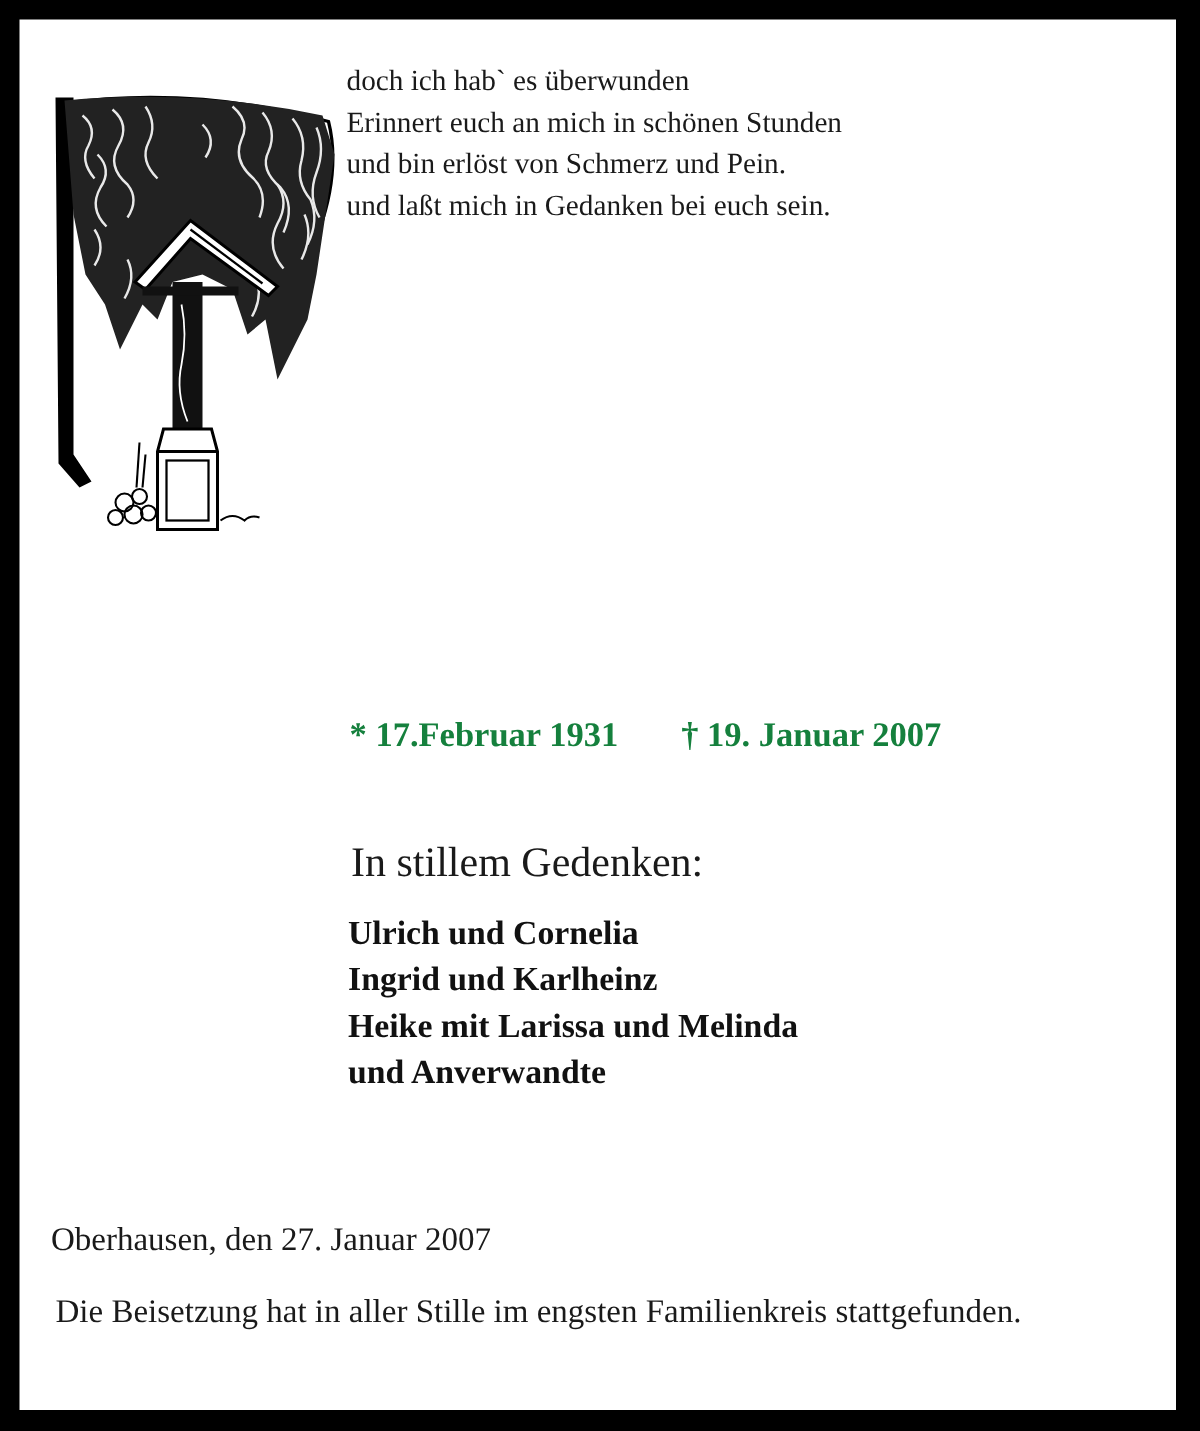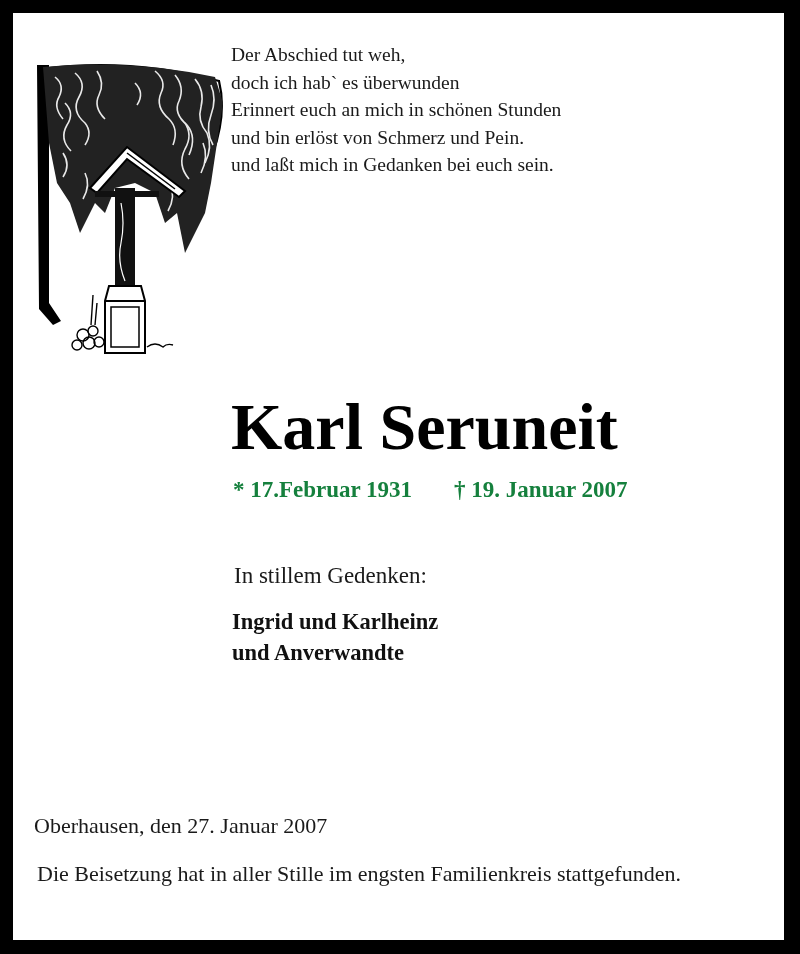--- a/index.html
+++ b/index.html
@@ -55,21 +55,21 @@
       font-size: 23px;
       font-weight: bold;
       line-height: 30px;
       white-space: nowrap;
       color: #15803d;
     }
     .dates .death { margin-left: 42px; }
     .remembrance {
       position: absolute;
       left: 221px; top: 548px;
-      font-size: 23px;
+      font-size: 28px;
       line-height: 30px;
       color: #1a1a1a;
       white-space: nowrap;
     }
     .family {
       position: absolute;
       left: 219px; top: 593px;
       font-size: 22.5px;
       font-weight: bold;
       line-height: 31px;
@@ -145,37 +145,37 @@
         <circle cx="42" cy="282" r="5"></circle>
         <circle cx="64" cy="279" r="5"></circle>
         <path d="M56 262 L58 232"></path>
         <path d="M60 262 L62 240"></path>
       </g>
       <path d="M112 284 q8 -6 16 0 q4 -4 10 -2" stroke="#000" stroke-width="1.4" fill="none"></path>
     </svg>
   </div>
 
   <div class="poem">
-    <div>Der Abschied tut weh,</div>
     <div>doch ich hab` es überwunden</div>
     <div>Erinnert euch an mich in schönen Stunden</div>
     <div>und bin erlöst von Schmerz und Pein.</div>
     <div>und laßt mich in Gedanken bei euch sein.</div>
   </div>
 
 
-  <div class="name">Karl Seruneit</div>
 
   <div class="dates">
     <span>* 17.Februar 1931</span><span class="death">† 19. Januar 2007</span>
   </div>
 
   <div class="remembrance">In stillem Gedenken:</div>
 
   <div class="family">
+    <div>Ulrich und Cornelia</div>
     <div>Ingrid und Karlheinz</div>
+    <div>Heike mit Larissa und Melinda</div>
     <div>und Anverwandte</div>
   </div>
 
   <div class="place-date">Oberhausen, den 27. Januar 2007</div>
 
   <div class="burial">Die Beisetzung hat in aller Stille im engsten Familienkreis stattgefunden.</div>
 </div>
 
 </body></html>

